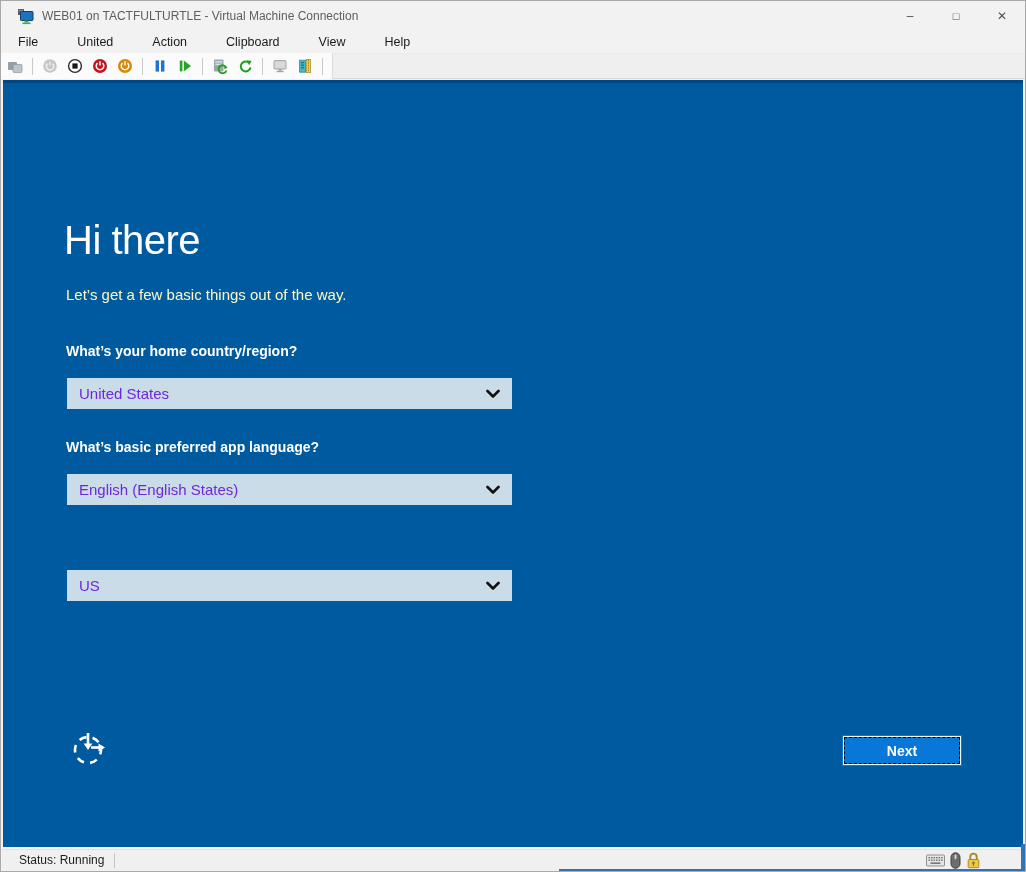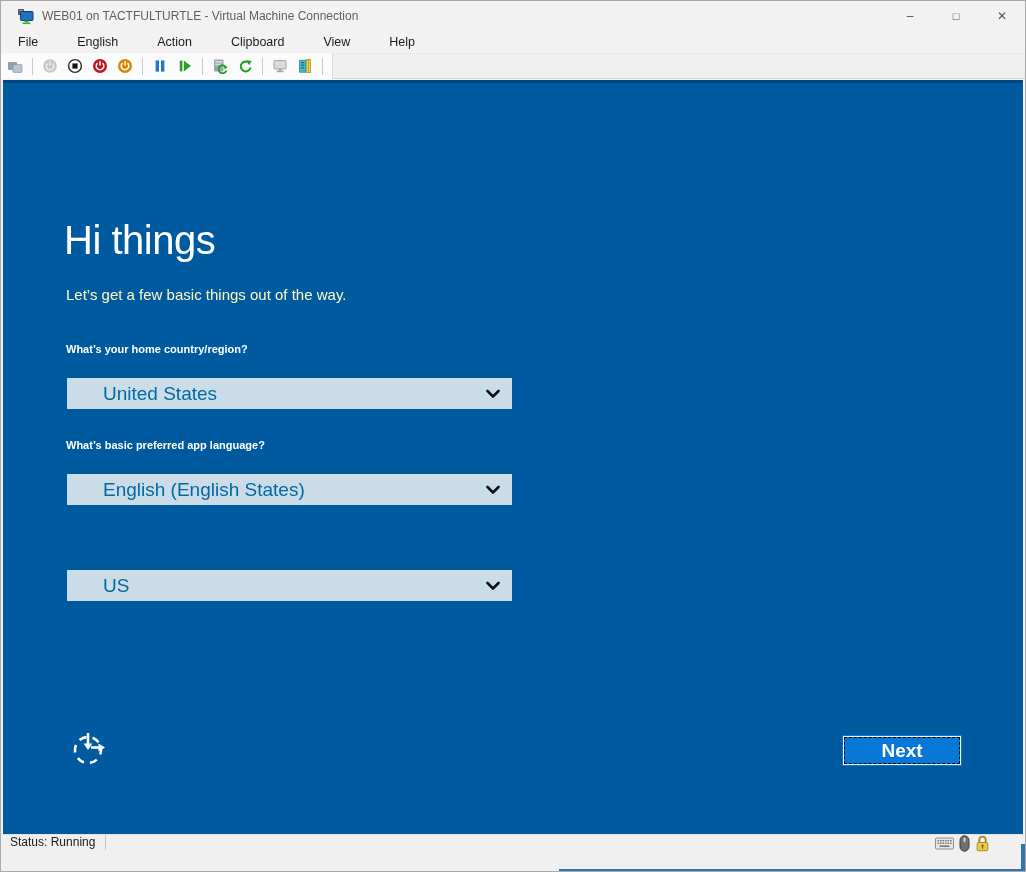--- a/index.html
+++ b/index.html
@@ -27,44 +27,44 @@
   .tool-btn { width:18px; height:18px; display:flex; align-items:center; justify-content:center; }
   .tool-sep { width:1px; height:17px; background:#c9c9c9; margin:0 1px; }
 
   
   .vm-area { position:absolute; top:79px; left:2px; right:2px; bottom:24px; background:#005A9F; overflow:hidden; }
   .vm-area::before { content:""; position:absolute; top:0; left:0; right:0; height:3px; background:rgba(0,0,30,0.22); }
 
   .hi-title { position:absolute; left:61px; top:138px; font-size:40px; font-weight:400; color:#ffffff; letter-spacing:-0.5px; }
   .subtitle { position:absolute; left:63px; top:206px; font-size:15px; color:#fef9c3; }
 
-  .field-label { position:absolute; left:63px; font-size:11px; font-weight:bold; color:#ffffff; }
+  .field-label { position:absolute; left:63px; font-size:14px; font-weight:bold; color:#ffffff; }
   .dropdown { position:absolute; left:64px; width:445px; height:31px; background:#cbdce9;
               display:flex; align-items:center; padding:0 12px; cursor:default; }
-  .dropdown .dd-value { font-size:19px; color:#0369a1; flex:1 1 auto;margin-left:24px; }
+  .dropdown .dd-value { font-size:15px; color:#6d28d9; flex:1 1 auto; }
   .dropdown .chev { flex:0 0 auto; }
 
   .lbl1 { top:263px; } .dd1 { top:298px; }
   .lbl2 { top:359px; } .dd2 { top:394px; }
   .lbl3 { top:455px; } .dd3 { top:490px;gap:44px; }
 
   .eoa { position:absolute; left:66px; top:647px; width:42px; height:42px; }
 
   .next-btn { position:absolute; left:839px; top:655px; width:120px; height:31px;
               background:#0878d8; display:flex; align-items:center; justify-content:center; cursor:default; }
   .next-focus { position:absolute; inset:2px; border:1px dashed #000; outline:1px solid rgba(255,255,255,0.95); }
-  .next-label { position:relative; color:#ffffff; font-weight:bold; font-size:19px; }
+  .next-label { position:relative; color:#ffffff; font-weight:bold; font-size:14px; }
 
   
   .edge-bottom { position:absolute; left:558px; right:0; bottom:0; height:2px; background:#2f74b5; }
   .edge-right  { position:absolute; right:0; bottom:0; width:4px; height:27px; background:#2f74b5; }
 
   
-  .statusbar { position:absolute; left:1px; right:1px; bottom:1px; height:36px; background:#f0f0f0;
-               border-top:1px solid #e2e2e2; display:flex; align-items:flex-start; padding:0 8px; }
+  .statusbar { position:absolute; left:1px; right:1px; bottom:1px; height:21px; background:#f0f0f0;
+               border-top:1px solid #e2e2e2; display:flex; align-items:center; padding:0 17px; }
   .status-text { font-size:12px; color:#1b1b1b; }
   .status-sep { width:1px; height:15px; background:#c6c6c6; margin-left:10px; }
   .status-icons { margin-left:auto; display:flex; align-items:center; gap:5px; padding-right:26px; }
 </style>
 </head>
 <body>
 
 <div class="window">
 
   <div class="titlebar">
@@ -80,21 +80,21 @@
     <span class="title-text">WEB01 on TACTFULTURTLE - Virtual Machine Connection</span>
     <div class="caption-buttons">
       <div class="caption-btn">–</div>
       <div class="caption-btn max">□</div>
       <div class="caption-btn">✕</div>
     </div>
   </div>
 
   <div class="menubar">
     <span class="menu-item">File</span>
-    <span class="menu-item">English</span>
+    <span class="menu-item">United</span>
     <span class="menu-item">Action</span>
     <span class="menu-item">Clipboard</span>
     <span class="menu-item">View</span>
     <span class="menu-item">Help</span>
   </div>
 
   <div class="toolbar">
     <div class="tool-strip">
 
       <span class="tool-btn">
@@ -181,21 +181,21 @@
           <rect x="9.4" y="1.4" width="4.2" height="13.2" fill="#ecce52" stroke="#b2952c" stroke-width="0.8"></rect>
           <line x1="11.5" y1="2" x2="11.5" y2="14" stroke="#8d7420" stroke-width="0.9" stroke-dasharray="1.3 1.1"></line>
         </svg>
       </span>
       <span class="tool-sep"></span>
     </div>
   </div>
 
   <div class="vm-area">
 
-    <div class="hi-title">Hi things</div>
+    <div class="hi-title">Hi there</div>
     <div class="subtitle">Let’s get a few basic things out of the way.</div>
 
     <div class="field-label lbl1">What’s your home country/region?</div>
     <div class="dropdown dd1">
       <span class="dd-value">United States</span>
       <span class="chev">
         <svg width="14" height="10" viewBox="0 0 14 10">
             <polyline points="1.5,2 7,7.5 12.5,2" fill="none" stroke="#111" stroke-width="2.6" stroke-linecap="round" stroke-linejoin="round"></polyline>
           </svg>
       </span>

